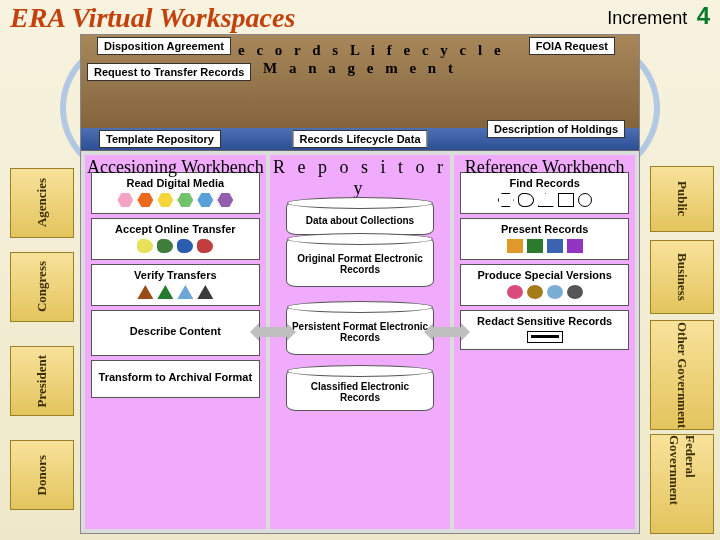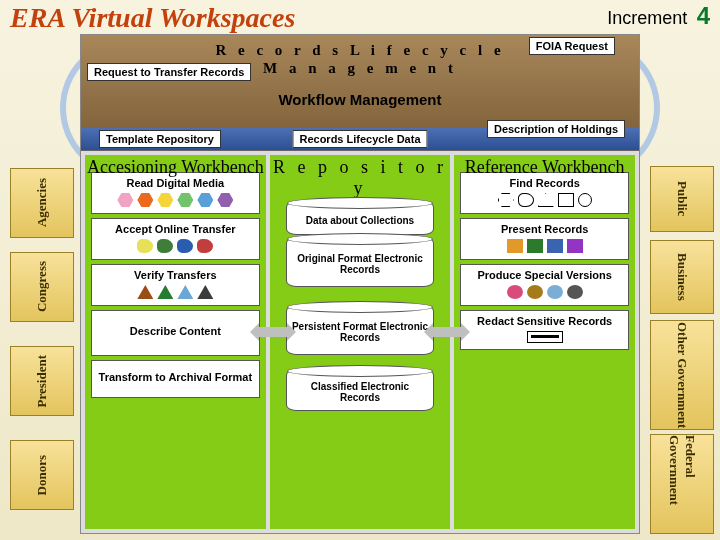--- a/index.html
+++ b/index.html
@@ -52,21 +52,21 @@
   .workflow-label {
     position: absolute; left: 0; right: 0; top: 56px;
     text-align: center; font: bold 15px Arial; color: #000;
   }
 
   
   .body-area {
     position: absolute; left: 0; right: 0; top: 116px; bottom: 0;
     display: flex; gap: 4px; padding: 4px;
   }
-  .col { flex: 1; background: #84cc16; position: relative; }
+  .col { flex: 1; background: #f0abfc; position: relative; }
   .col-title {
     text-align: center; font: 18px "Times New Roman", serif;
     padding-top: 2px;
   }
   .card {
     background: #fff; border: 1px solid #555;
     margin: 4px 6px; padding: 4px 4px 6px 4px;
   }
   .card-title { text-align: center; font: bold 11px Arial; margin-bottom: 4px; }
   .shape-row { display: flex; justify-content: center; gap: 4px; }
@@ -142,23 +142,23 @@
 <div class="curve left"></div>
 <div class="curve right"></div>
 
 <div class="outer-panel">
 
   <div class="banner">
     <div class="banner-title">
       <div>R e c o r d s   L i f e c y c l e</div>
       <div class="l2">M a n a g e m e n t</div>
     </div>
+    <div class="btn-box" style="left:16px; top:2px;">Disposition Agreement</div>
     <div class="btn-box" style="right:24px; top:2px;">FOIA Request</div>
     <div class="btn-box" style="left:6px; top:28px;">Request to Transfer Records</div>
-    <div class="workflow-label">Workflow Management</div>
 
     <div class="banner-stripe banner-bottom"></div>
     <div class="btn-box" style="left:18px; bottom:2px;">Template Repository</div>
     <div class="btn-box" style="left:50%; transform:translateX(-50%); bottom:2px;">Records Lifecycle Data</div>
     <div class="btn-box" style="right:14px; bottom:12px;">Description of Holdings</div>
   </div>
 
   <div class="body-area">
 
     <div class="col">

